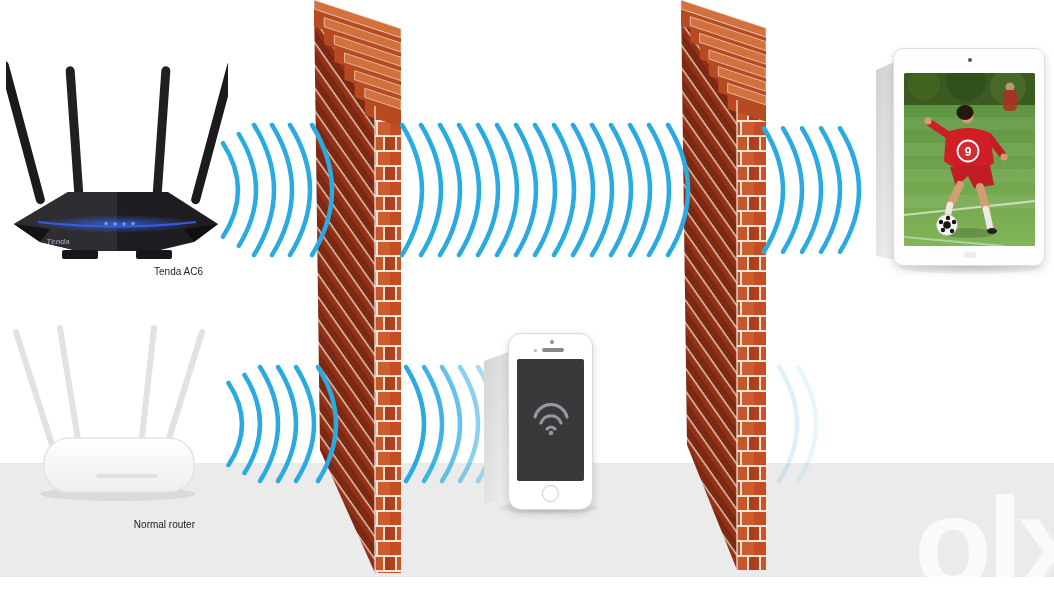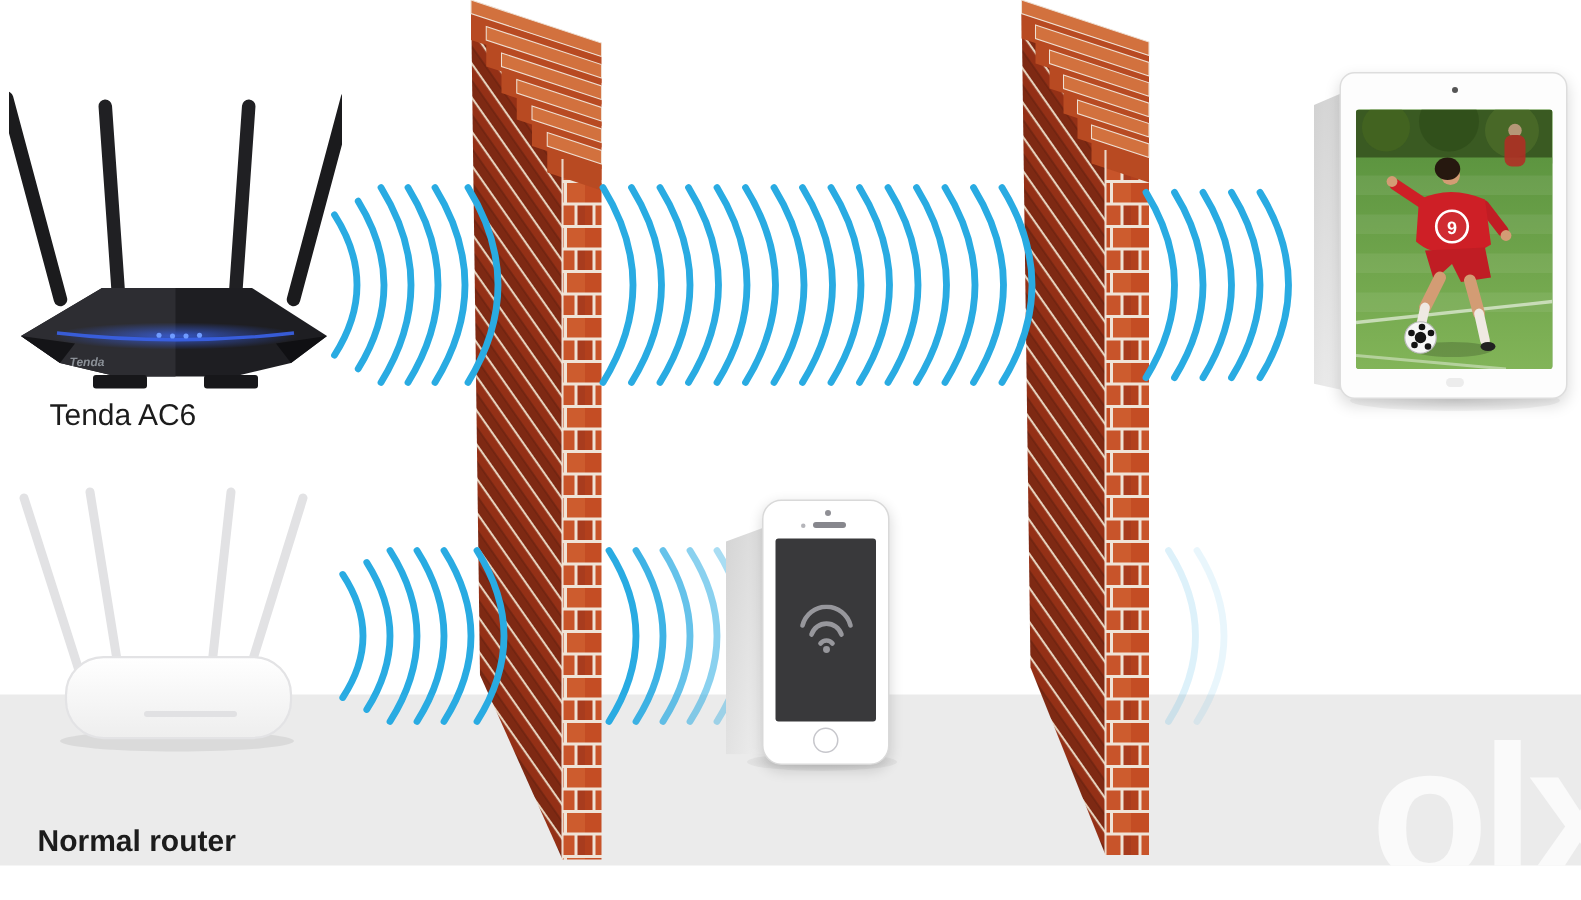--- a/index.html
+++ b/index.html
@@ -8,24 +8,24 @@
     background:#ffffff;font-family:"Liberation Sans",sans-serif;
   }
   #floor-band{position:absolute;left:0;width:1054px;overflow:hidden;}
   #watermark{
     position:absolute;right:-30px;bottom:-30px;
     font-size:128px;font-weight:bold;letter-spacing:-5px;line-height:1;
     color:rgba(255,255,255,0.72);user-select:none;
   }
   .layer-svg{position:absolute;left:0;top:0;}
   .label{
-    position:absolute;color:#1c1c1c;font-size:20px;text-align:left;width:170px;
+    position:absolute;color:#1c1c1c;font-size:10px;text-align:right;width:170px;
   }
   #label-tenda{left:33px;top:266px;}
-  #label-normal{left:25px;top:550px;font-weight:bold;}
+  #label-normal{left:25px;top:519px;}
   .device-shadow{position:absolute;border-radius:50%;}
   
   #phone-slab{
     position:absolute;left:484px;top:347px;width:38px;height:156px;
     background:linear-gradient(100deg,#d4d4d4,#ededed 75%);
     clip-path:polygon(0 14px,100% 0,100% 100%,0 100%);
   }
   #phone{
     position:absolute;left:508px;top:333px;width:85px;height:177px;
     background:#fff;border:1px solid #d9d9d9;border-radius:13px;

